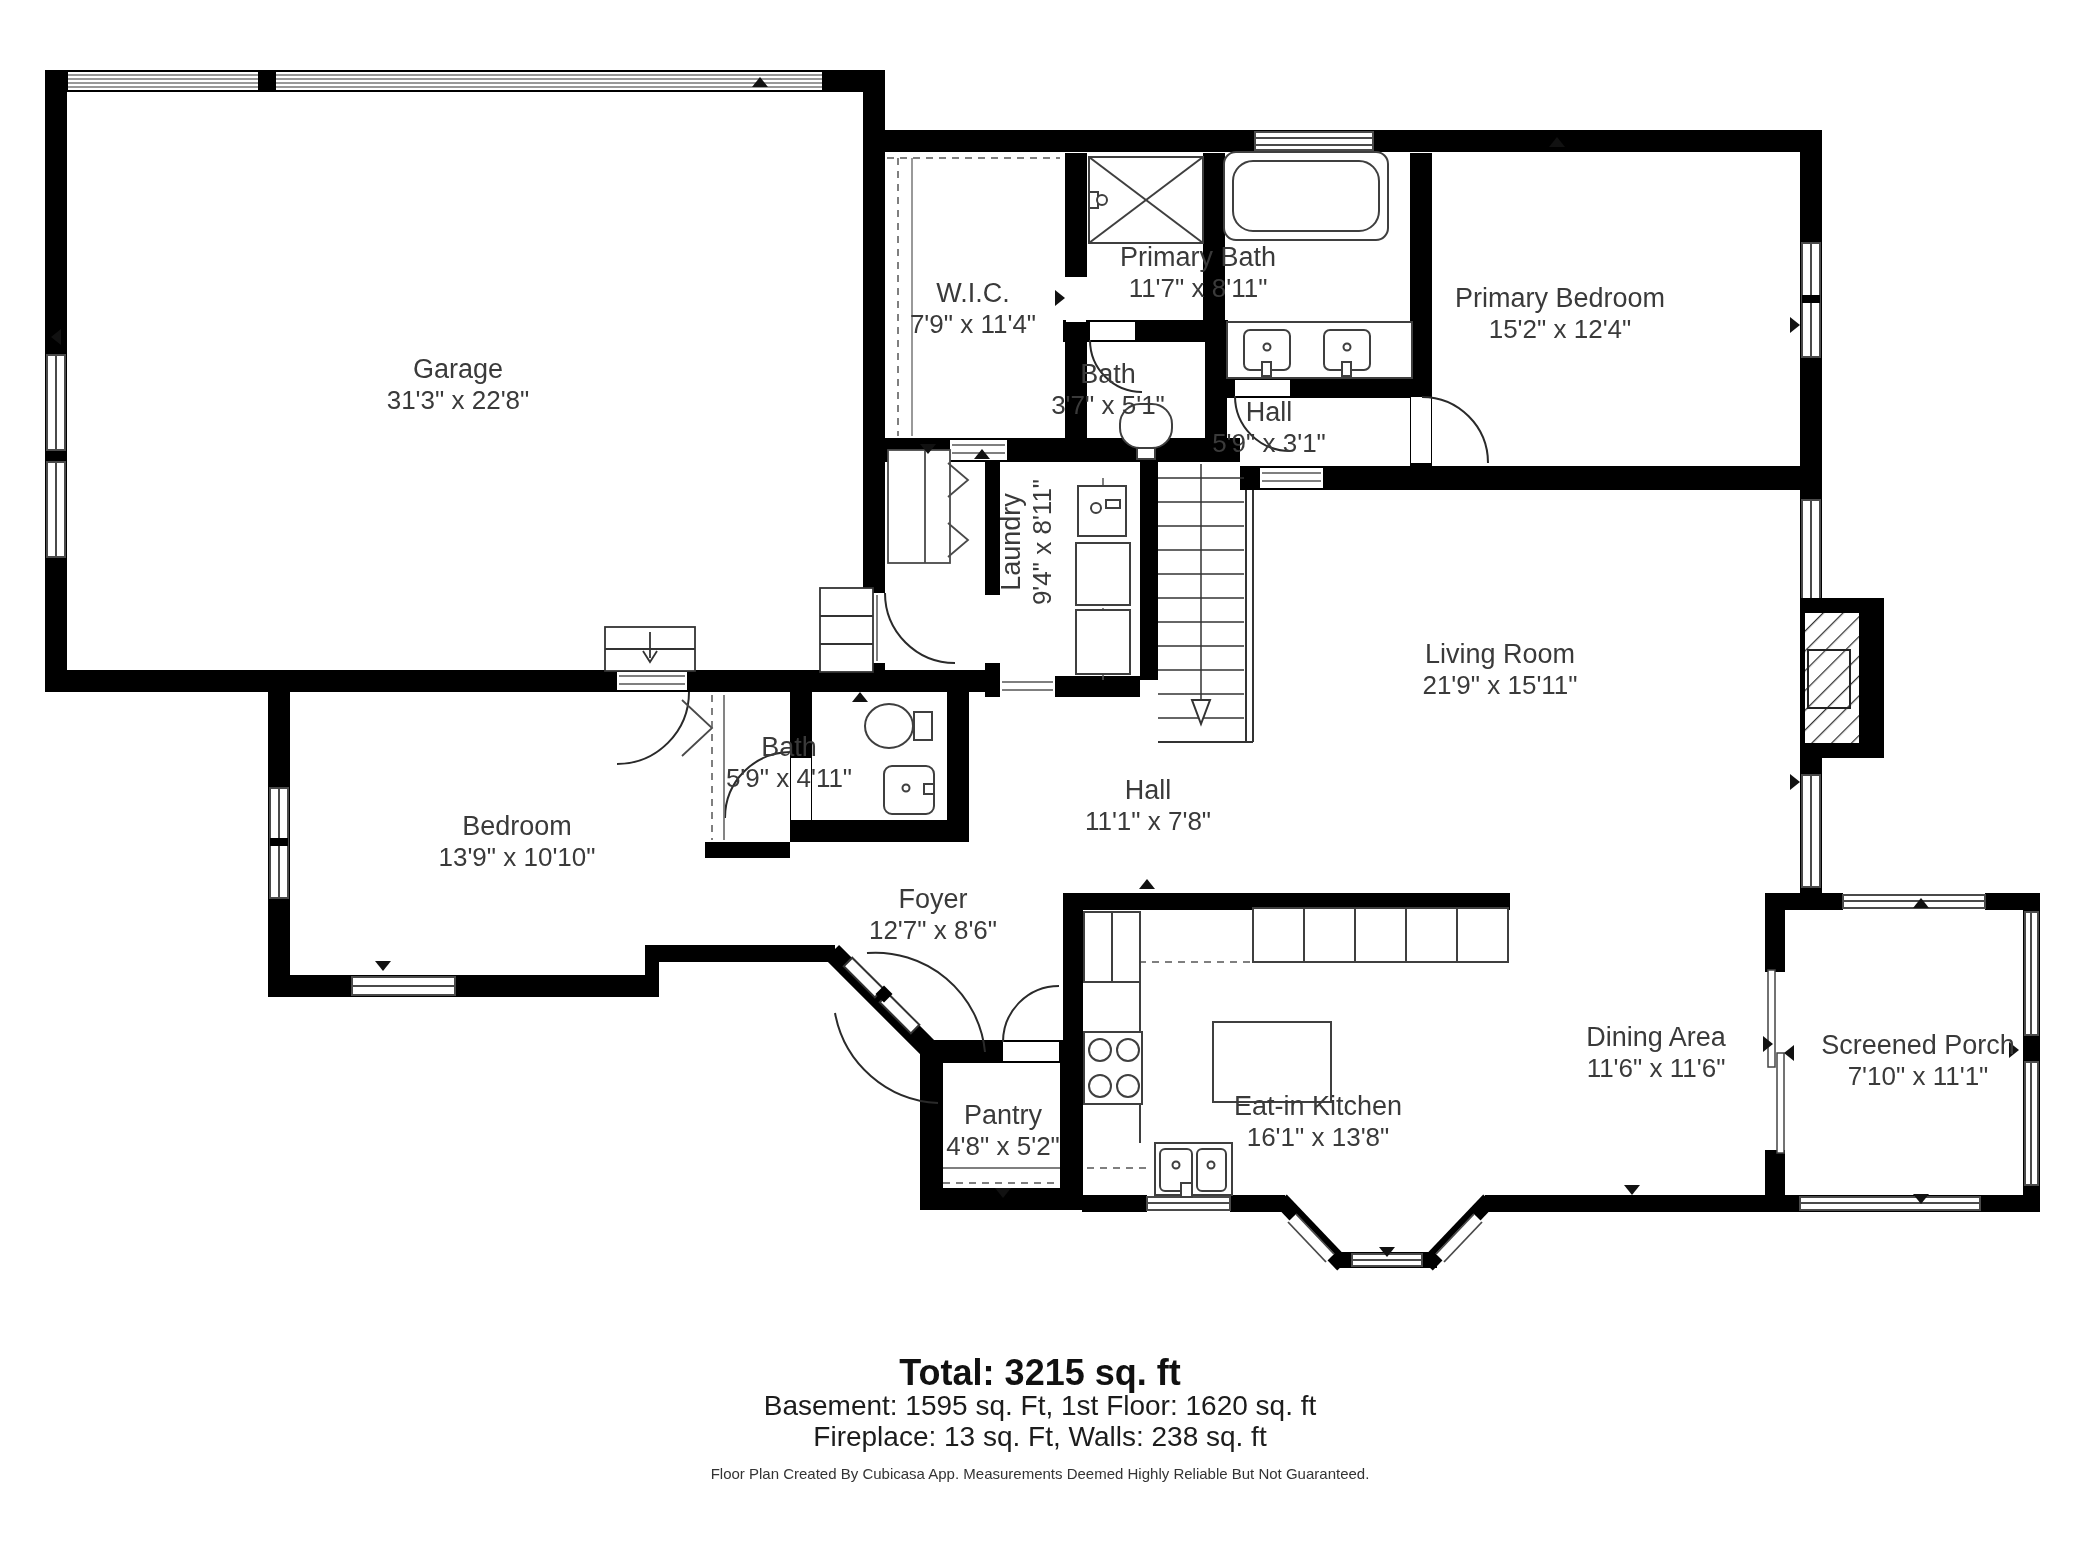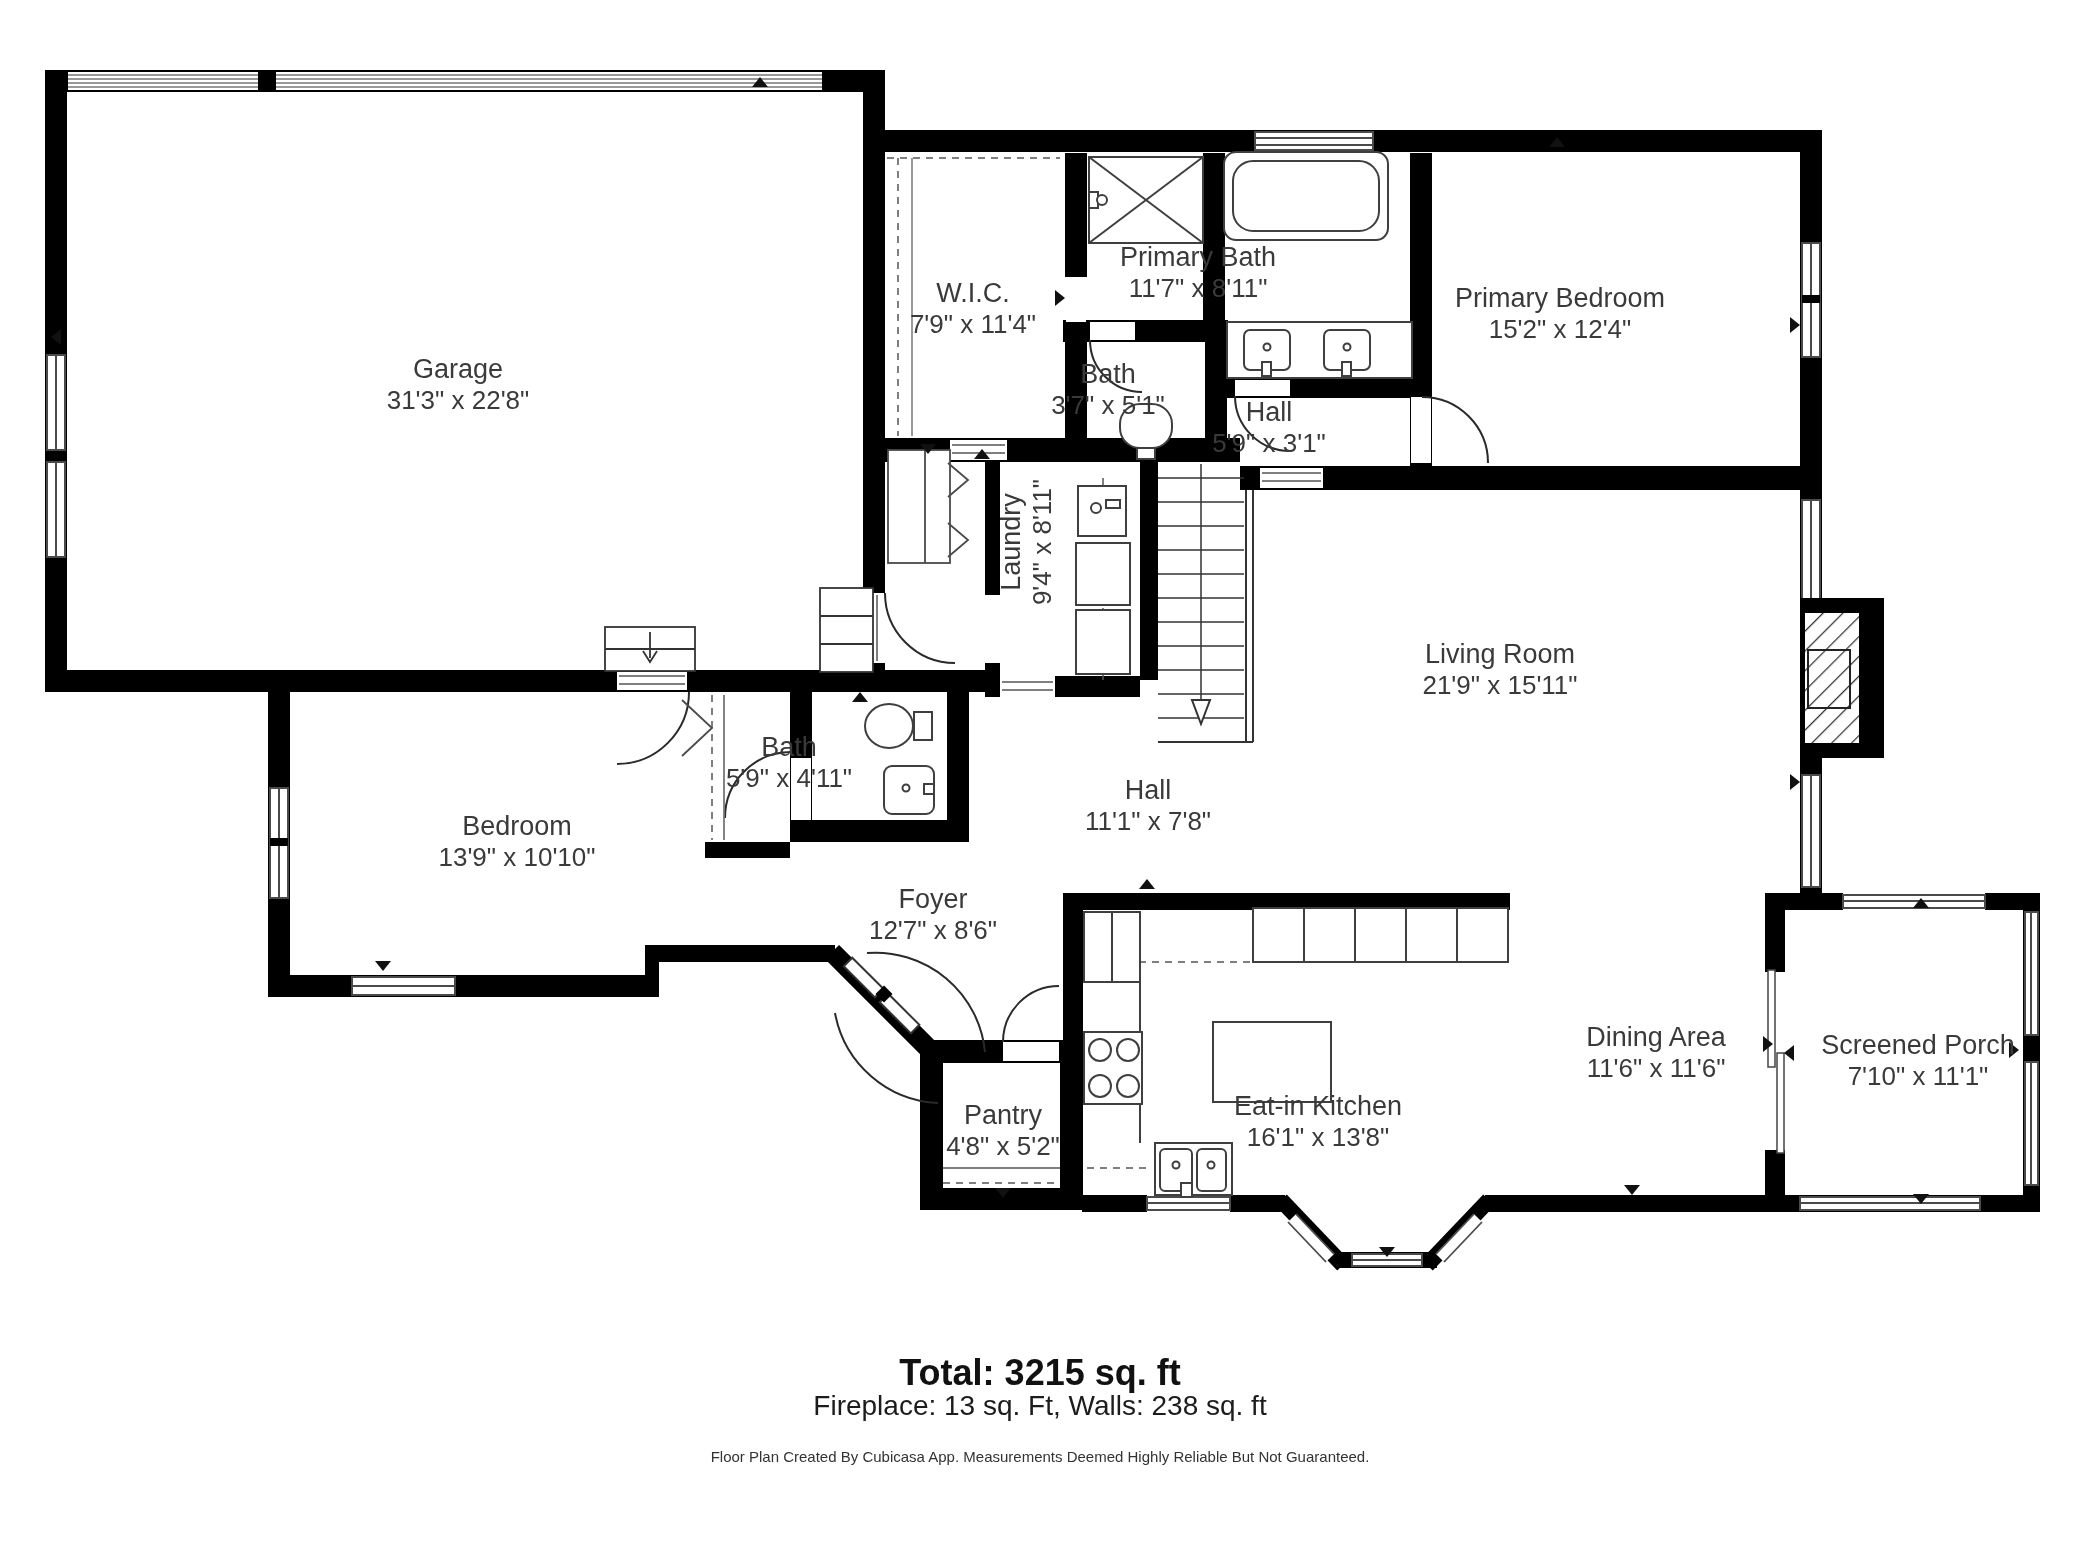--- a/index.html
+++ b/index.html
@@ -7,21 +7,21 @@
          font-family:"Liberation Sans","DejaVu Sans",sans-serif;}
   #plan-svg{position:absolute;left:0;top:0;}
   .room-label{position:absolute;transform:translate(-50%,-50%);text-align:center;
               color:#3a3a3a;white-space:nowrap;}
   .room-label .rn{display:block;font-size:27px;line-height:32px;}
   .room-label .rd{display:block;font-size:26px;line-height:30px;}
   .room-label--vert{transform:translate(-50%,-50%) rotate(-90deg);}
   .footer{position:absolute;top:1356px;left:0;width:2080px;text-align:center;color:#1c1c1c;}
   .f-total{font-size:36px;font-weight:bold;line-height:34px;color:#111;}
   .f-line{font-size:28px;line-height:31px;}
-  .f-small{font-size:15px;margin-top:27px;color:#333;}
+  .f-small{font-size:15px;margin-top:13px;color:#333;}
 </style>
 </head>
 <body>
 
 <div id="stage">
 
 <svg id="plan-svg" width="2080" height="1560" viewBox="0 0 2080 1560">
   <defs>
     <pattern id="hatch" width="14" height="14" patternTransform="rotate(45)" patternUnits="userSpaceOnUse">
       <rect width="14" height="14" fill="#fff"></rect>
@@ -404,17 +404,18 @@
   <span class="rn">Dining Area</span>
   <span class="rd">11'6" x 11'6"</span>
 </div>
 <div class="room-label" style="left:1918px;top:1060px">
   <span class="rn">Screened Porch</span>
   <span class="rd">7'10" x 11'1"</span>
 </div>
 
 <div class="footer">
   <div class="f-total">Total: 3215 sq. ft</div>
+  <div class="f-line">Basement: 1595 sq. Ft, 1st Floor: 1620 sq. ft</div>
   <div class="f-line">Fireplace: 13 sq. Ft, Walls: 238 sq. ft</div>
   <div class="f-small">Floor Plan Created By Cubicasa App. Measurements Deemed Highly Reliable But Not Guaranteed.</div>
 </div>
 
 </div>
 
 </body></html>

